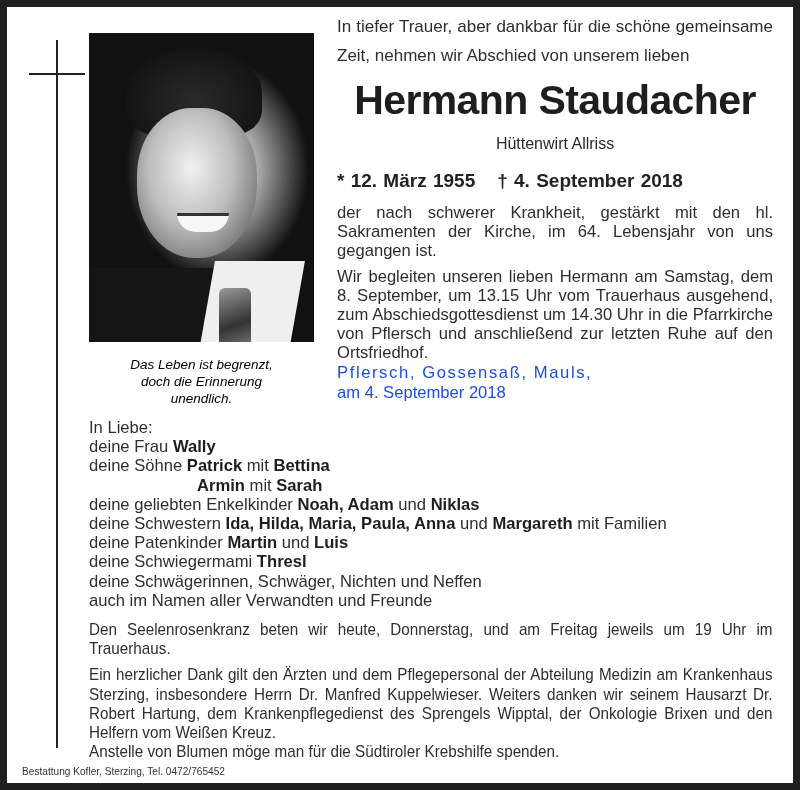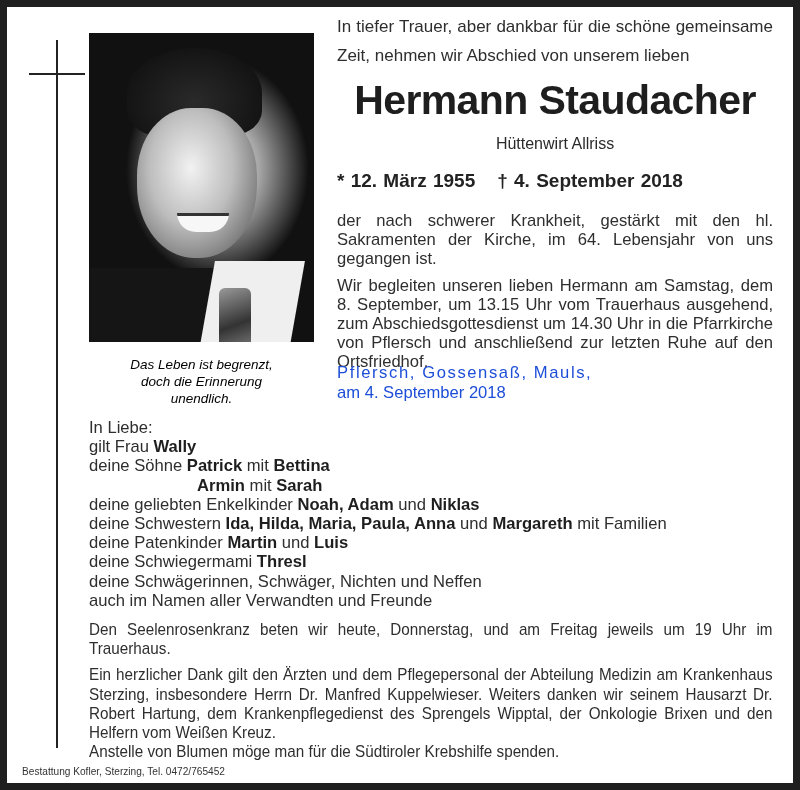--- a/index.html
+++ b/index.html
@@ -20,21 +20,21 @@
   .photo .jacket { position:absolute; left:0; top:235px; width:130px; height:80px; background:#151515; }
   .caption { position:absolute; left:89px; top:356px; width:225px; text-align:center; font-style:italic;
              font-size:13.5px; line-height:17px; color:#000000; }
   .intro { position:absolute; left:337px; top:12px; width:436px; font-size:17px; line-height:29px; color:#2e2e2e; }
   .name { position:absolute; left:337px; top:77px; width:436px; text-align:center; font-size:41px; font-weight:bold;
           letter-spacing:-0.6px; color:#1e1e1e; }
   .title { position:absolute; left:337px; top:135px; width:436px; text-align:center; font-size:16px; font-weight:normal; color:#2a2a2a; }
   .dates { position:absolute; left:337px; top:170px; width:436px; text-align:left; font-size:19px; font-weight:bold; color:#222; word-spacing:1px; }
   .dates .gap { display:inline-block; width:22px; }
   .body1 { position:absolute; left:337px; top:203px; width:436px; font-size:16.6px; line-height:19px; color:#2e2e2e; text-align:justify; }
-  .body1 p { margin:8px 0 7px 0; }
+  .body1 p { margin:0 0 7px 0; }
   .place { position:absolute; left:337px; top:363px; width:436px; font-size:16.6px; line-height:20px; color:#1d4ed8; }
   .place .spaced { letter-spacing:1.6px; }
   .family { position:absolute; left:89px; top:418px; width:690px; font-size:16.6px; line-height:19.2px; color:#2e2e2e; }
   .family .row { white-space:nowrap; }
   .family b { color:#1e1e1e; }
   .family .indent { padding-left:108px; }
   .closing { position:absolute; left:89px; top:620px; width:684px; font-size:16.4px; line-height:19.2px; color:#2e2e2e;
              text-align:justify; transform:scaleX(0.93); transform-origin:left top; width:735px; }
   .closing p { margin:0 0 7px 0; }
   .footer { position:absolute; left:22px; top:765px; font-size:11.5px; color:#333; transform:scaleX(0.88); transform-origin:left top; }
@@ -74,21 +74,21 @@
     <p>Wir begleiten unseren lieben Hermann am Samstag, dem 8. September, um 13.15 Uhr vom Trauerhaus ausgehend, zum Abschiedsgottesdienst um 14.30 Uhr in die Pfarrkirche von Pflersch und anschließend zur letzten Ruhe auf den Ortsfriedhof.</p>
   </div>
 
   <div class="place" style="left:330px;top:356px;">
     <div class="spaced">Pflersch, Gossensaß, Mauls,</div>
     <div>am 4. September 2018</div>
   </div>
 
   <div class="family" style="left:82px;top:411px;">
     <div class="row">In Liebe:</div>
-    <div class="row"><span>gilt Frau </span><b>Wally</b></div>
+    <div class="row"><span>deine Frau </span><b>Wally</b></div>
     <div class="row"><span>deine Söhne </span><b>Patrick</b><span> mit </span><b>Bettina</b></div>
     <div class="row indent"><b>Armin</b><span> mit </span><b>Sarah</b></div>
     <div class="row"><span>deine geliebten Enkelkinder </span><b>Noah, Adam</b><span> und </span><b>Niklas</b></div>
     <div class="row"><span>deine Schwestern </span><b>Ida, Hilda, Maria, Paula, Anna</b><span> und </span><b>Margareth</b><span> mit Familien</span></div>
     <div class="row"><span>deine Patenkinder </span><b>Martin</b><span> und </span><b>Luis</b></div>
     <div class="row"><span>deine Schwiegermami </span><b>Thresl</b></div>
     <div class="row">deine Schwägerinnen, Schwäger, Nichten und Neffen</div>
     <div class="row">auch im Namen aller Verwandten und Freunde</div>
   </div>
 

